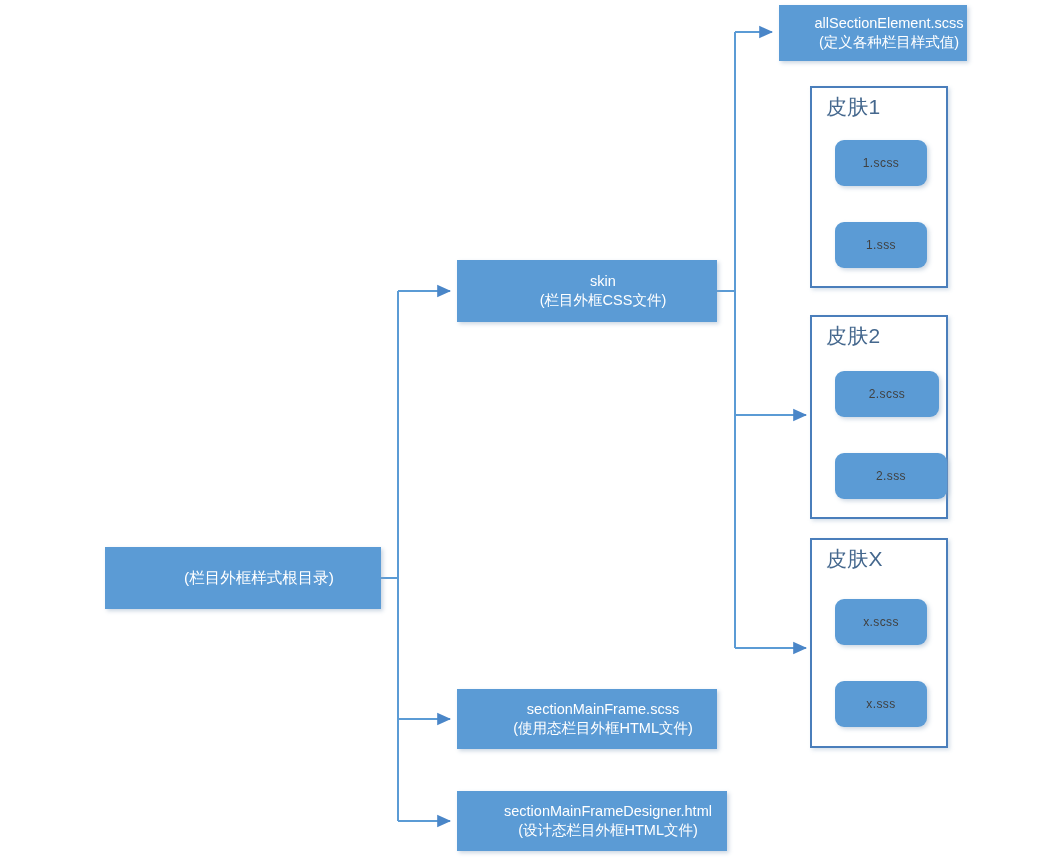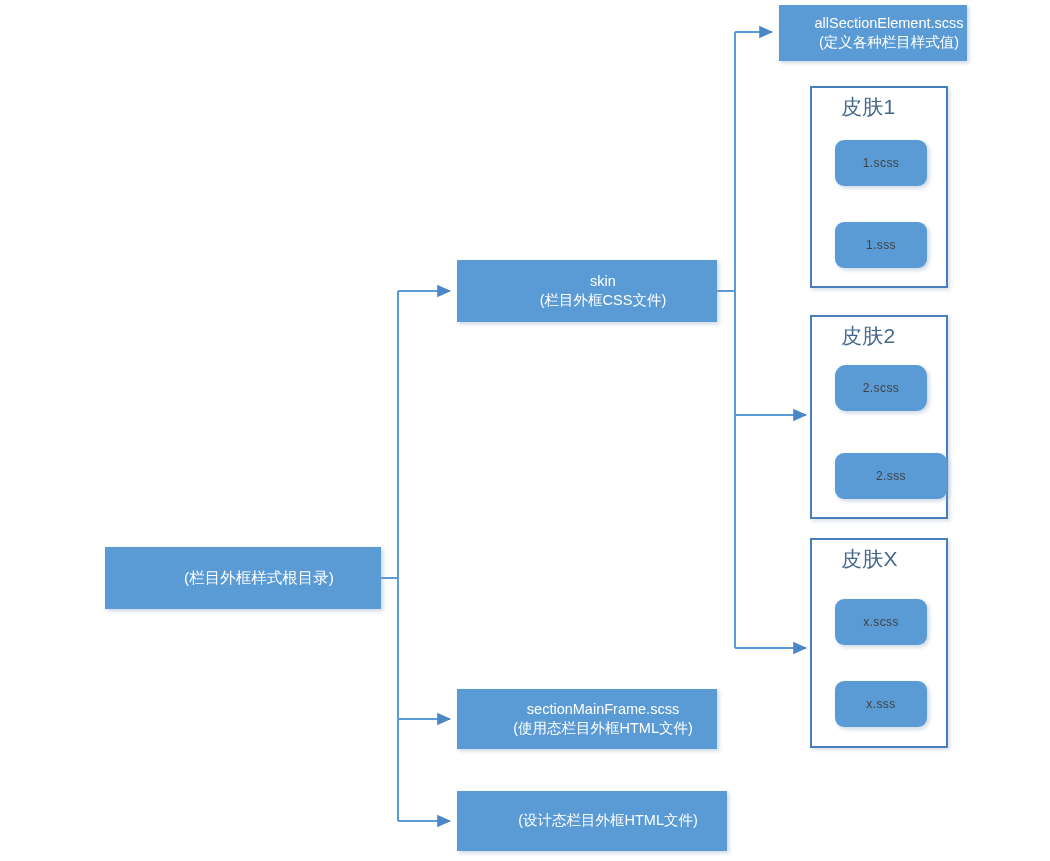--- a/index.html
+++ b/index.html
@@ -60,21 +60,20 @@
     box-shadow: 2px 2px 4px rgba(150,175,200,0.40);
   }
   .group-title {
     position: absolute;
     left: 14px;
     top: 5px;
     font-size: 21px;
     color: #45688E;
     letter-spacing: 0.3px;
     white-space: nowrap;
-    margin-left: 15px;
   }
   
   .chip {
     position: absolute;
     box-sizing: border-box;
     background: #5B9BD5;
     color: #404040;
     border-radius: 9px;
     display: flex;
     align-items: center;
@@ -138,32 +137,33 @@
     <span class="ln1">allSectionElement.scss</span>
     <span class="ln2">(定义各种栏目样式值)</span>
   </div>
 
   <div class="node t-mid" style="left:457px; top:689px; width:260px; height:60px;">
     <span class="ln1">sectionMainFrame.scss</span>
     <span class="ln2">(使用态栏目外框HTML文件)</span>
   </div>
 
   <div class="node t-mid" style="left:457px; top:791px; width:270px; height:60px;">
+    <span class="ln1">sectionMainFrameDesigner.html</span>
     <span class="ln2">(设计态栏目外框HTML文件)</span>
   </div>
 
   <div class="group" style="left:810px; top:86px; width:138px; height:202px;">
     <div class="group-title">皮肤1</div>
     <div class="chip" style="left:23px; top:52px; width:92px; height:46px;">1.scss</div>
     <div class="chip" style="left:23px; top:134px; width:92px; height:46px;">1.sss</div>
   </div>
 
   <div class="group" style="left:810px; top:315px; width:138px; height:204px;">
     <div class="group-title">皮肤2</div>
-    <div class="chip" style="left:23px; top:48px; width:92px; height:46px;border-radius:11px;">2.scss</div>
+    <div class="chip" style="left:23px; top:54px; width:104px; height:46px;">2.scss</div>
     <div class="chip" style="left:23px; top:136px; width:112px; height:46px;">2.sss</div>
   </div>
 
   <div class="group" style="left:810px; top:538px; width:138px; height:210px;">
     <div class="group-title">皮肤X</div>
     <div class="chip" style="left:23px; top:59px; width:92px; height:46px;">x.scss</div>
     <div class="chip" style="left:23px; top:141px; width:92px; height:46px;">x.sss</div>
   </div>
 
 </div>

